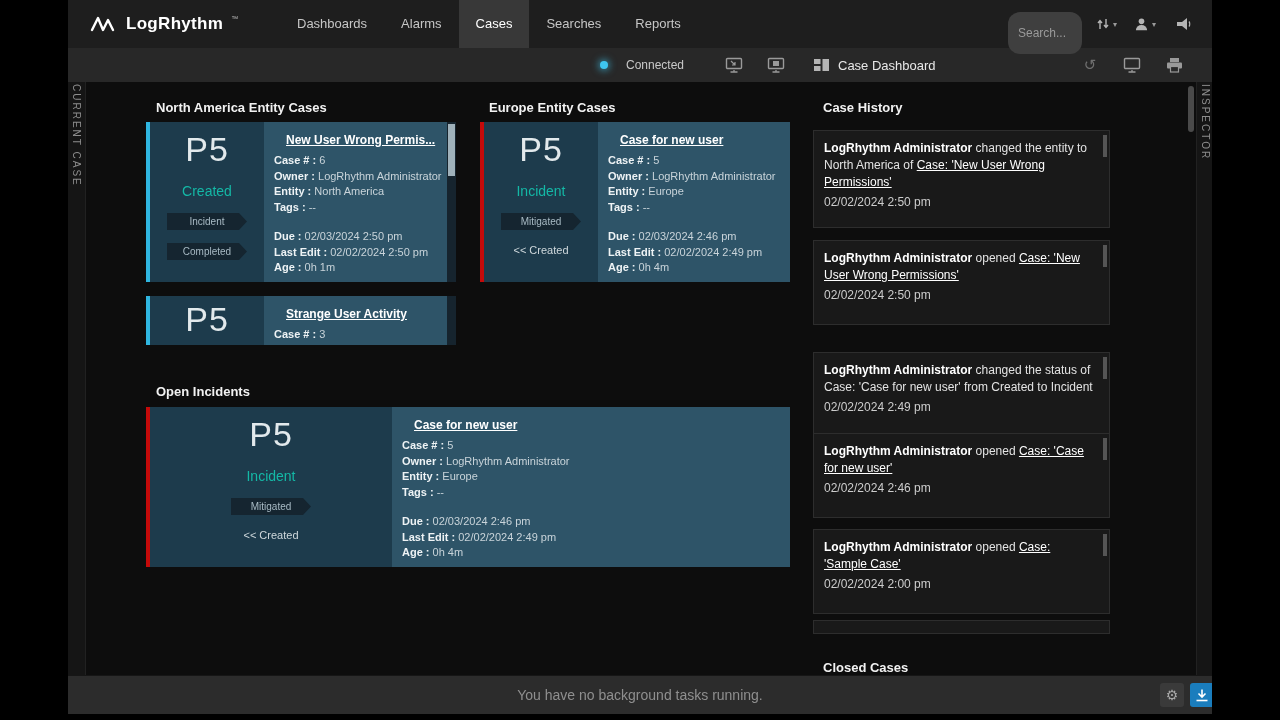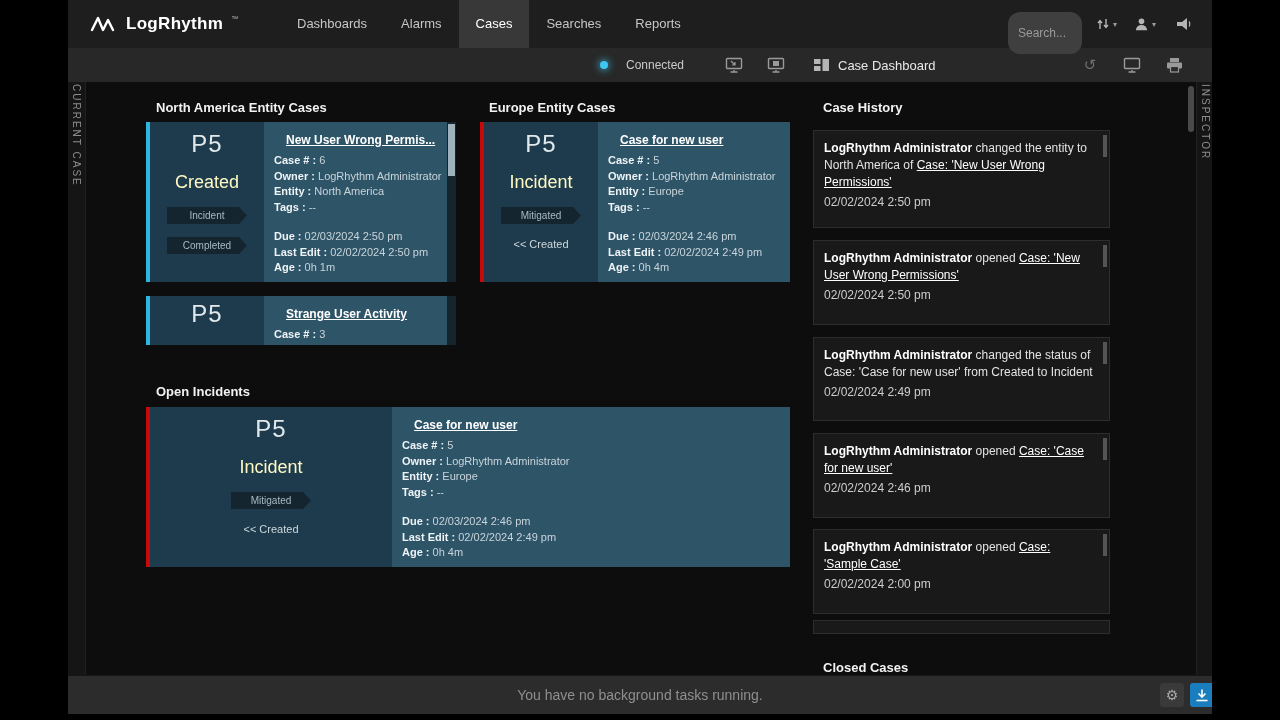--- a/index.html
+++ b/index.html
@@ -42,22 +42,22 @@
   .main-thumb { position:absolute; left:1120px; top:86px; width:6px; height:46px; background:#4a4a4a; border-radius:3px; z-index:21; }
 
   
   .section-heading { position:absolute; font-size:13px; font-weight:bold; color:#f2f2f2; }
 
   .case-card { position:absolute; display:flex; overflow:hidden; cursor:pointer; }
   .card-accent { width:4px; flex:0 0 4px; }
   .accent-cyan .card-accent { background:#2fb6e0; }
   .accent-red .card-accent { background:#c40a0a; }
   .card-left { background:#1d3b4c; display:flex; flex-direction:column; align-items:center; flex:0 0 auto; }
-  .priority { margin-top:8px; font-size:24px; font-weight:300; color:#e2e9ec; letter-spacing:1px; }
-  .status-label { margin-top:14px; font-size:18px; color:#fef9c3; }
+  .priority { margin-top:8px; font-size:34px; font-weight:300; color:#e2e9ec; letter-spacing:1px; }
+  .status-label { margin-top:14px; font-size:14px; color:#14b8a6; }
   .pill { margin-top:14px; width:80px; height:17px; background:#152530; color:#a8bac4; font-size:10px;
     line-height:17px; text-align:center; cursor:pointer;
     clip-path:polygon(0 0, calc(100% - 8px) 0, 100% 50%, calc(100% - 8px) 100%, 0 100%); }
   .back-link { margin-top:14px; font-size:11px; color:#cfd8dc; cursor:pointer; }
   .card-right { background:#2e5468; flex:1 1 auto; padding:8px 10px; overflow:hidden; }
   .card-title { display:inline-block; font-size:12px; font-weight:bold; color:#fff; text-decoration:underline; margin-bottom:6px; cursor:pointer;padding-left:12px; }
   .frow { font-size:11px; line-height:15.5px; color:#c9d4da; white-space:nowrap; }
   .fl { font-weight:bold; color:#eef3f5; }
   .due-gap { margin-top:14px; }
   .card-scroll { position:relative; flex:0 0 9px; background:#16242e; }
@@ -282,21 +282,21 @@
     <div class="he-time">02/02/2024 2:50 pm</div>
     <div class="he-thumb"></div>
   </div>
 
   <div class="history-entry" style="top:240px; height:85px;">
     <div class="he-text"><span class="he-actor">LogRhythm Administrator</span><span> opened </span><a class="he-link">Case: 'New User Wrong Permissions'</a></div>
     <div class="he-time">02/02/2024 2:50 pm</div>
     <div class="he-thumb"></div>
   </div>
 
-  <div class="history-entry" style="top:337px; height:84px;">
+  <div class="history-entry" style="top:352px; height:84px;">
     <div class="he-text"><span class="he-actor">LogRhythm Administrator</span><span> changed the status of Case: 'Case for new user' from Created to Incident</span><a class="he-link"></a></div>
     <div class="he-time">02/02/2024 2:49 pm</div>
     <div class="he-thumb"></div>
   </div>
 
   <div class="history-entry" style="top:433px; height:85px;">
     <div class="he-text"><span class="he-actor">LogRhythm Administrator</span><span> opened </span><a class="he-link">Case: 'Case for new user'</a></div>
     <div class="he-time">02/02/2024 2:46 pm</div>
     <div class="he-thumb"></div>
   </div>

